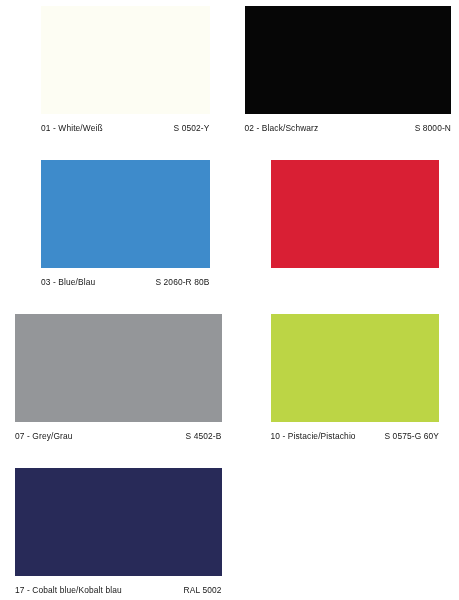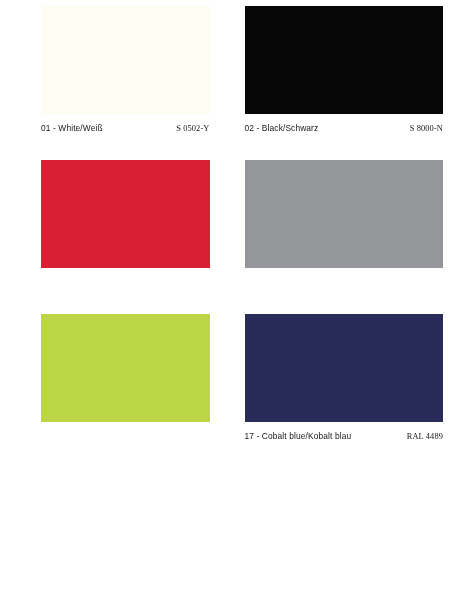--- a/index.html
+++ b/index.html
@@ -38,21 +38,21 @@
   .cell {
     position: relative;
     box-sizing: border-box;
   }
   .cell.col-left {
     padding-left: 24px;
     padding-right: 20px;
   }
   .cell.col-right {
     padding-left: 15px;
-    padding-right: 16px;
+    padding-right: 8px;
   }
   .swatch-wrap {
     position: relative;
     box-sizing: border-box;
     padding-left: 17px;
   }
   .cell.col-right .swatch-wrap {
     padding-left: 0px;
   }
   .swatch {
@@ -73,21 +73,20 @@
     white-space: nowrap;
   }
   .cell.col-right .caption {
     padding-left: 0px;
   }
   .caption .name {
     text-align: center;
   }
   .caption .code {
     text-align: right;
-    font-family: Liberation Serif, serif;
   }
 </style>
 </head>
 <body style="background-color: rgb(255, 255, 255);">
 
 <div id="sheet">
   <div class="grid">
 
     <div class="cell col-left">
       <div class="swatch-wrap">
@@ -102,44 +101,61 @@
     <div class="cell col-right">
       <div class="swatch-wrap">
         <div class="swatch" style="background-color: rgb(6, 6, 6);"></div>
         <div class="caption">
           <span class="name">02 - Black/Schwarz</span>
           <span class="code">S 8000-N</span>
         </div>
       </div>
     </div>
 
+    <div class="cell col-left">
+      <div class="swatch-wrap">
+        <div class="swatch" style="background-color: rgb(62, 139, 203);"></div>
+        <div class="caption">
+          <span class="name">03 - Blue/Blau</span>
+          <span class="code">S 2060-R 80B</span>
+        </div>
+      </div>
+    </div>
 
 
     <div class="cell col-left">
       <div class="swatch-wrap">
         <div class="swatch" style="background-color: rgb(217, 31, 52);"></div>
       </div>
     </div>
 
     <div class="cell col-right">
       <div class="swatch-wrap">
         <div class="swatch" style="background-color: rgb(148, 150, 153);"></div>
+        <div class="caption">
+          <span class="name">07 - Grey/Grau</span>
+          <span class="code">S 4502-B</span>
+        </div>
       </div>
     </div>
 
     <div class="cell col-left">
       <div class="swatch-wrap">
         <div class="swatch" style="background-color: rgb(188, 213, 69);"></div>
+        <div class="caption">
+          <span class="name">10 - Pistacie/Pistachio</span>
+          <span class="code">S 0575-G 60Y</span>
+        </div>
       </div>
     </div>
 
     <div class="cell col-right">
       <div class="swatch-wrap">
         <div class="swatch" style="background-color: rgb(40, 42, 88);"></div>
         <div class="caption">
           <span class="name">17 - Cobalt blue/Kobalt blau</span>
-          <span class="code">RAL 4489</span>
+          <span class="code">RAL 5002</span>
         </div>
       </div>
     </div>
 
   </div>
 </div>
 
 </body></html>

